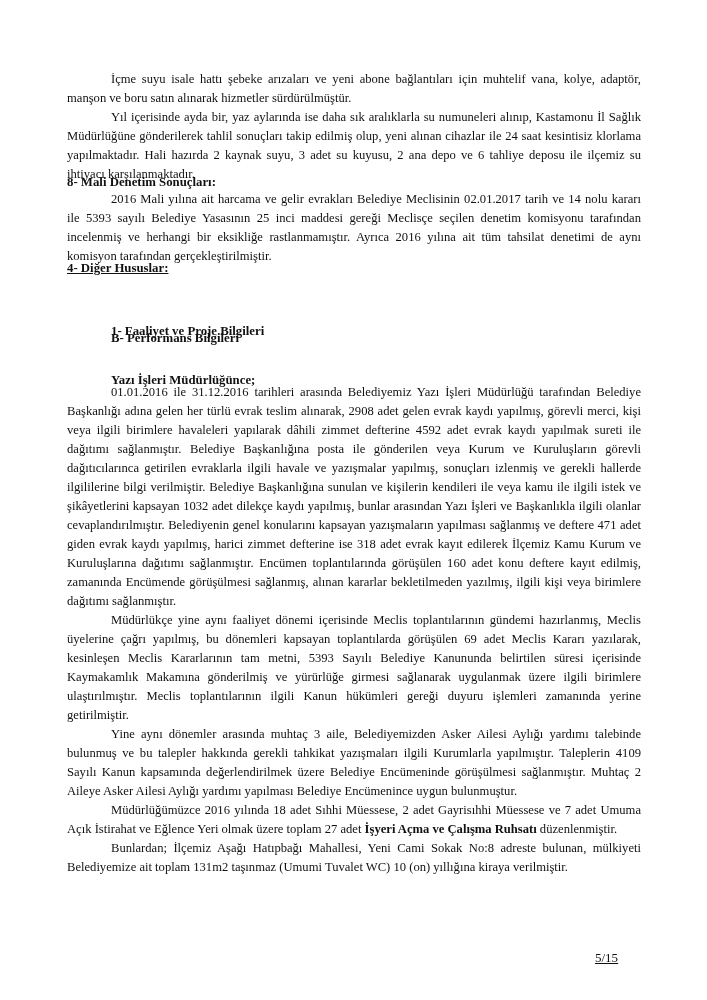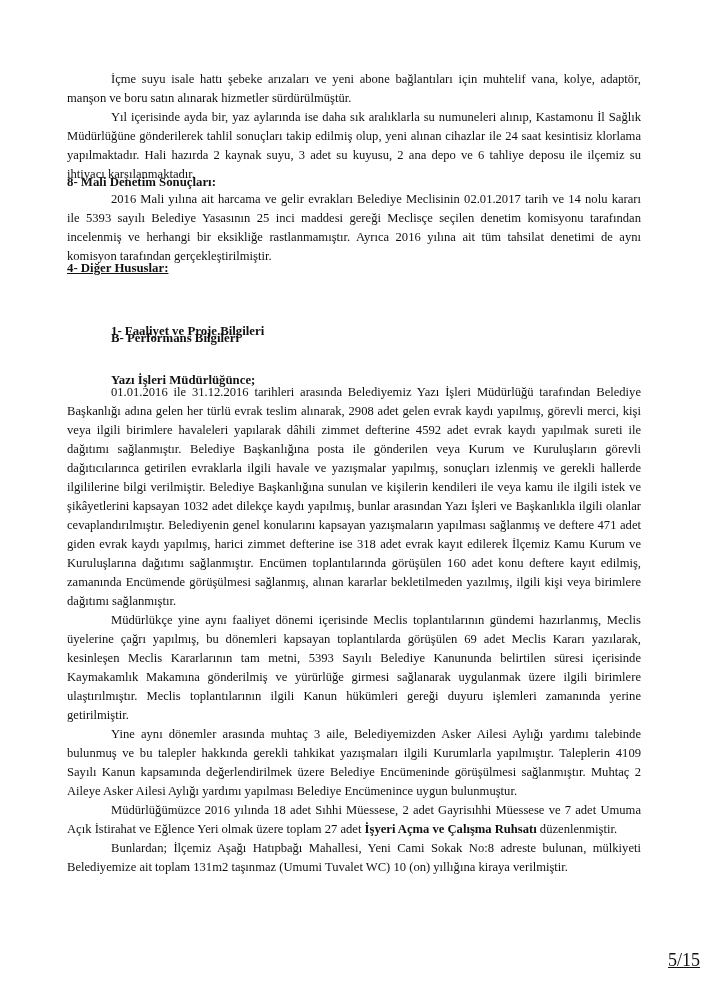--- a/index.html
+++ b/index.html
@@ -5,21 +5,21 @@
   html, body { margin: 0; padding: 0; background: #ffffff; }
   body { width: 707px; height: 1000px; position: relative; overflow: hidden;
          font-family: "Liberation Serif", "DejaVu Serif", serif; color: #111; }
   .page { position: absolute; left: 0; top: 0; width: 707px; height: 1000px; }
   .block { position: absolute; left: 67px; width: 574px; font-size: 12.6px; line-height: 19px; text-align: justify; }
   .p { margin: 0; text-indent: 44px; }
   .h { position: absolute; font-weight: bold; font-size: 12.8px; line-height: 15px; white-space: nowrap; }
   .h.l0 { left: 67px; }
   .h.l1 { left: 111px; }
   b { font-weight: bold; }
-  .pagenum { position: absolute; left: 668px; top: 950px; font-size: 18px; text-decoration: underline; }
+  .pagenum { position: absolute; left: 595px; top: 950px; font-size: 13px; text-decoration: underline; }
 </style>
 </head>
 <body>
 
 <div class="page">
 
   <div class="block" style="top:70px;">
     <p class="p">İçme suyu isale hattı şebeke arızaları ve yeni abone bağlantıları için muhtelif vana, kolye, adaptör, manşon ve boru satın alınarak hizmetler sürdürülmüştür.</p>
     <p class="p">Yıl içerisinde ayda bir, yaz aylarında ise daha sık aralıklarla su numuneleri alınıp, Kastamonu İl Sağlık Müdürlüğüne gönderilerek tahlil sonuçları takip edilmiş olup, yeni alınan cihazlar ile 24 saat kesintisiz klorlama yapılmaktadır. Hali hazırda 2 kaynak suyu, 3 adet su kuyusu, 2 ana depo ve 6 tahliye deposu ile ilçemiz su ihtiyacı karşılanmaktadır.</p>
   </div>

